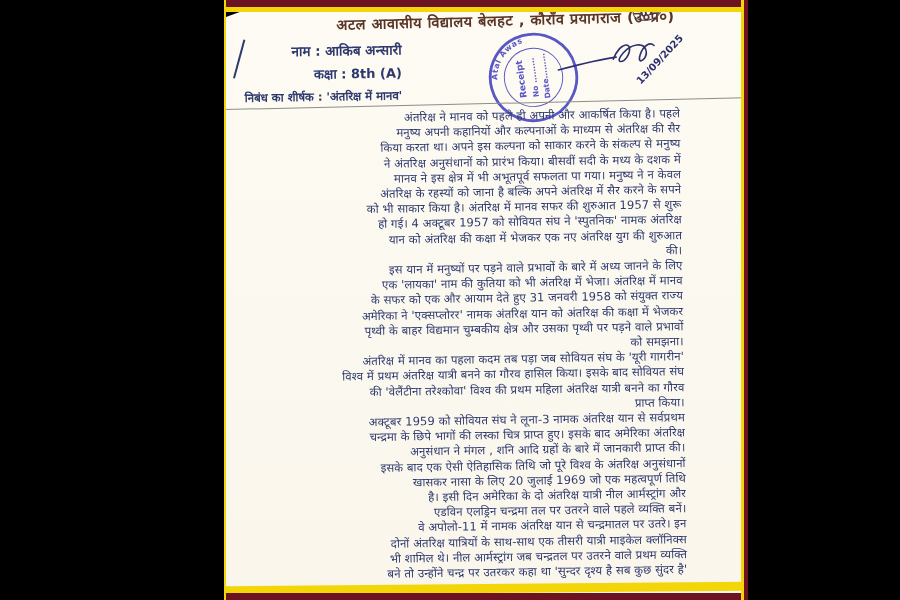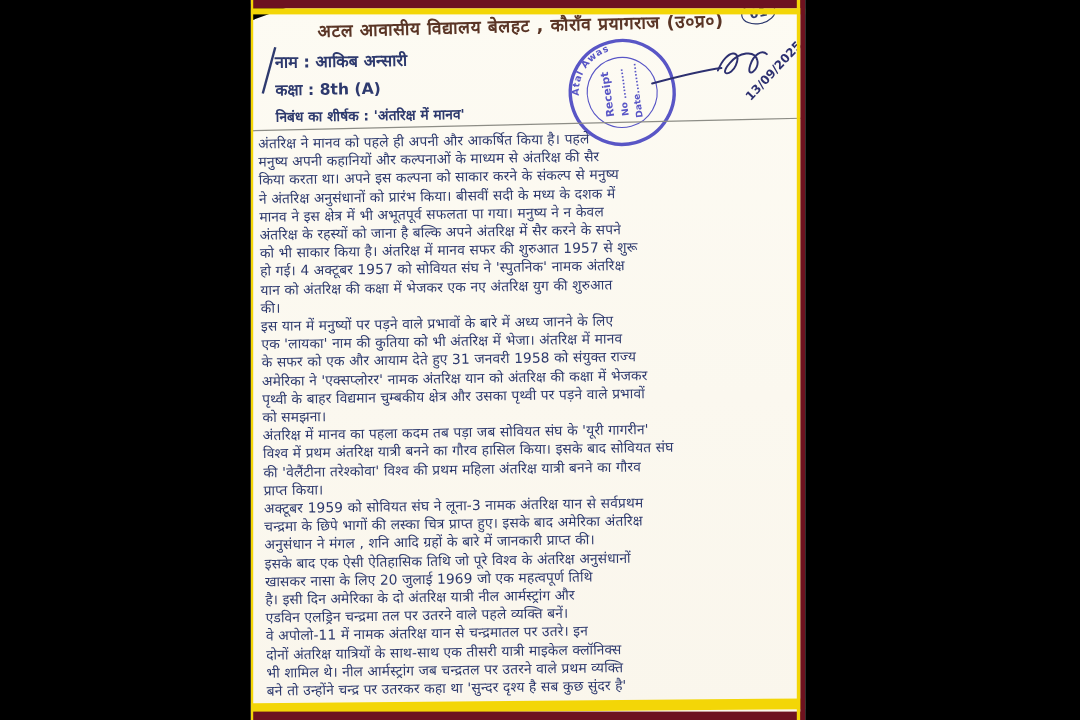--- a/index.html
+++ b/index.html
@@ -1,23 +1,24 @@
 <!DOCTYPE html>
 <html><head>
 <meta charset="utf-8">
 <style>
   html,body{margin:0;padding:0;}
   body{
     width:900px;height:600px;background:#000;position:relative;overflow:hidden;
     font-family:"DejaVu Sans",sans-serif;
   }
   .paper{
-    position:absolute;left:209px;top:0;width:462px;height:600px;
+    position:absolute;left:224px;top:0;width:524px;height:600px;
     background:linear-gradient(180deg,#fdfbf3 0%,#fbf8ef 55%,#faf6ec 100%);
     overflow:hidden;
+    text-align:right;
   }
   
   .edge-top-maroon{position:absolute;left:0;top:0;width:100%;height:7px;background:#6d1220;}
   .edge-top-yellow{position:absolute;left:0;top:7px;width:100%;height:5px;background:#f3d607;}
   .edge-bottom-yellow{position:absolute;left:0;bottom:7px;width:100%;height:9px;background:#f3d607;transform:rotate(-0.5deg);}
   .edge-bottom-maroon{position:absolute;left:0;bottom:0;width:100%;height:7px;background:#6d1220;}
   .edge-right-yellow{position:absolute;right:4px;top:0;width:3px;height:100%;background:#f3d607;}
   .edge-right-maroon{position:absolute;right:0;top:0;width:4px;height:100%;background:#6d1220;}
   .edge-left-yellow{position:absolute;left:0;top:0;width:2px;height:100%;background:#f3d607;}
   .corner-cut{

